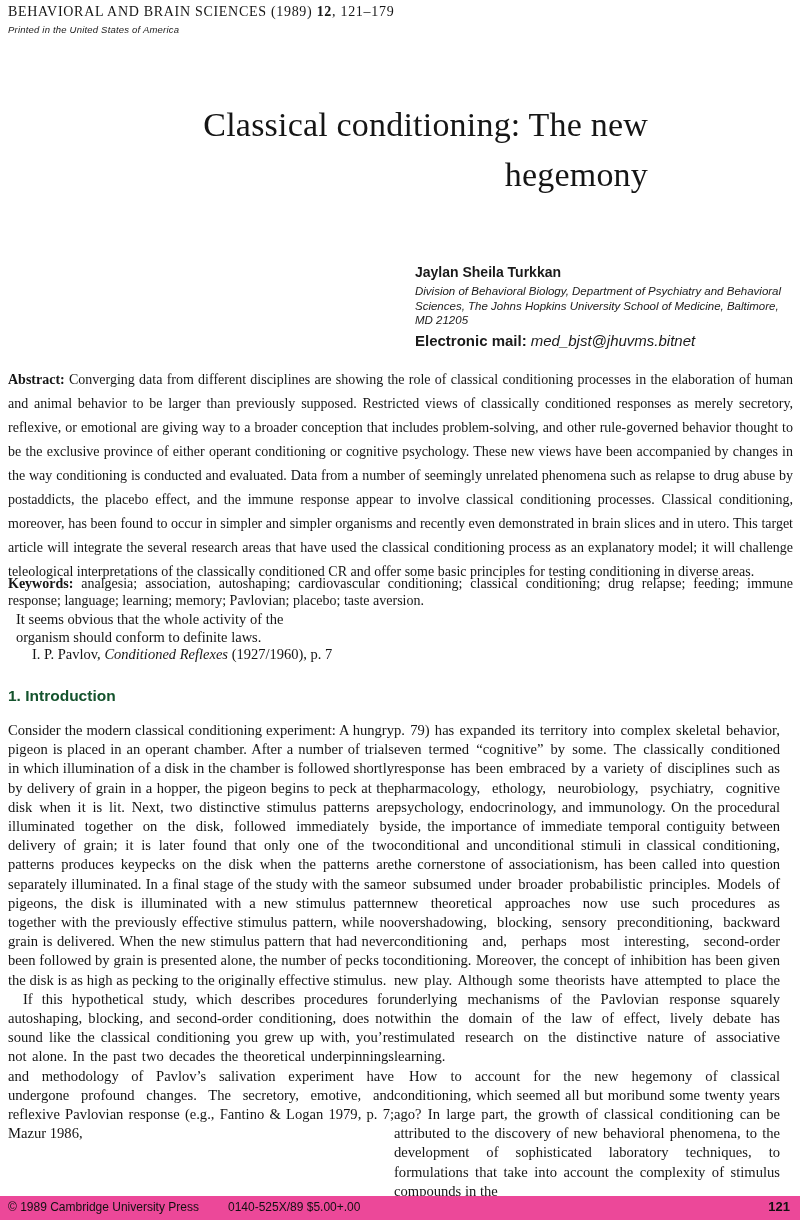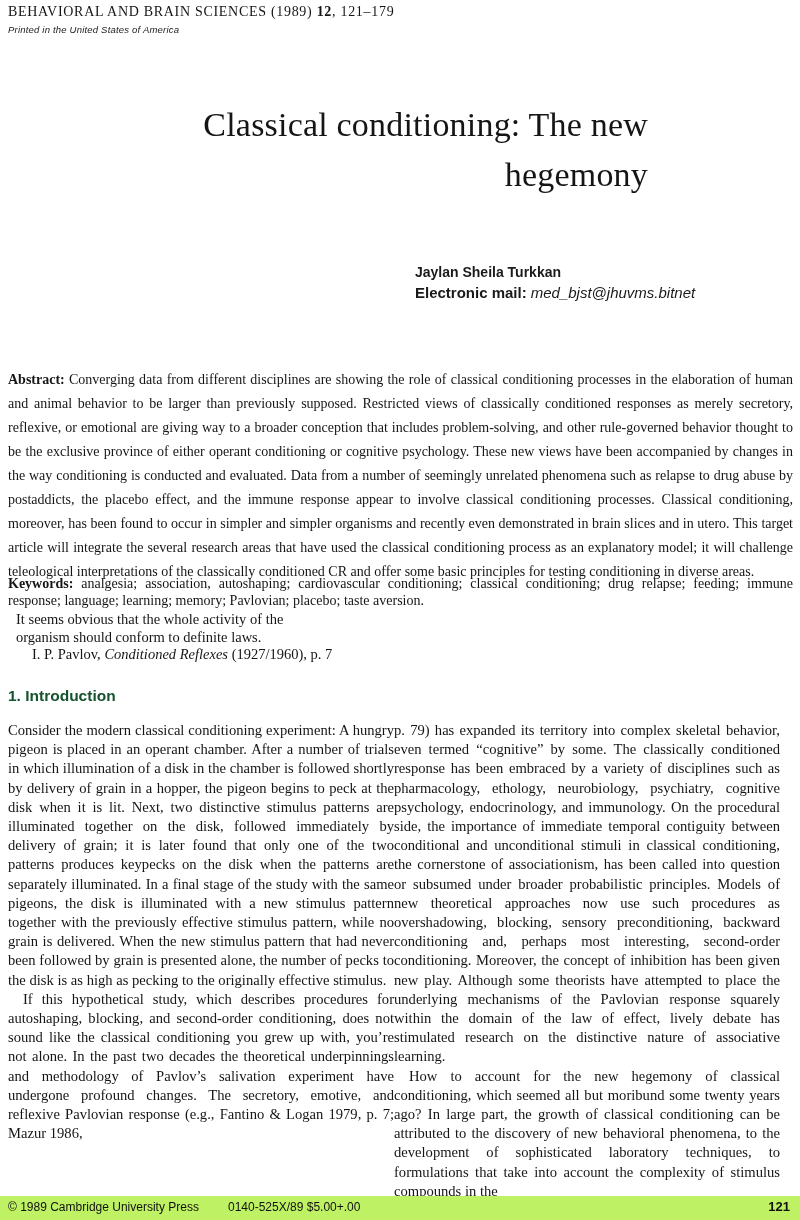--- a/index.html
+++ b/index.html
@@ -61,21 +61,21 @@
   }
 
   
   .columns { position:absolute; top:721px; left:8px; width:785px; display:flex; }
   .col { width:386px; }
   .body-para { font-size:14.6px; line-height:19.2px; text-align:justify; }
   .indent { text-indent:15px; }
 
   
   .footer {
-    position:absolute; left:0; right:0; bottom:0; height:24px; background:#bef264;
+    position:absolute; left:0; right:0; bottom:0; height:24px; background:#ec4899;
     font-family:"Liberation Sans", sans-serif; font-size:12px; color:#111;
   }
   .copyright { position:absolute; left:8px; bottom:6px; }
   .issn { position:absolute; left:228px; bottom:6px; }
   .page-number { position:absolute; right:10px; bottom:6px; font-weight:700; font-size:13px; }
 </style>
 </head>
 <body>
 
 <div class="page">
@@ -85,20 +85,21 @@
     <div class="printed-line">Printed in the United States of America</div>
   </header>
 
   <h1 class="title">
     <span class="t-line">Classical conditioning: The new</span>
     <span class="t-line">hegemony</span>
   </h1>
 
   <section class="author-block">
     <div class="author-name">Jaylan Sheila Turkkan</div>
+    <div class="author-affiliation">Division of Behavioral Biology, Department of Psychiatry and Behavioral Sciences, The Johns Hopkins University School of Medicine, Baltimore, MD 21205</div>
     <div class="author-email"><span class="email-label">Electronic mail:</span><span class="email-value">med_bjst@jhuvms.bitnet</span></div>
   </section>
 
   <p class="abstract"><span class="bold-label">Abstract:</span><span> Converging data from different disciplines are showing the role of classical conditioning processes in the elaboration of human and animal behavior to be larger than previously supposed. Restricted views of classically conditioned responses as merely secretory, reflexive, or emotional are giving way to a broader conception that includes problem-solving, and other rule-governed behavior thought to be the exclusive province of either operant conditioning or cognitive psychology. These new views have been accompanied by changes in the way conditioning is conducted and evaluated. Data from a number of seemingly unrelated phenomena such as relapse to drug abuse by postaddicts, the placebo effect, and the immune response appear to involve classical conditioning processes. Classical conditioning, moreover, has been found to occur in simpler and simpler organisms and recently even demonstrated in brain slices and in utero. This target article will integrate the several research areas that have used the classical conditioning process as an explanatory model; it will challenge teleological interpretations of the classically conditioned CR and offer some basic principles for testing conditioning in diverse areas.</span></p>
 
   <p class="keywords"><span class="bold-label">Keywords:</span><span> analgesia; association, autoshaping; cardiovascular conditioning; classical conditioning; drug relapse; feeding; immune response; language; learning; memory; Pavlovian; placebo; taste aversion.</span></p>
 
   <div class="epigraph">
     <div class="epi-line">It seems obvious that the whole activity of the</div>
     <div class="epi-line">organism should conform to definite laws.</div>

